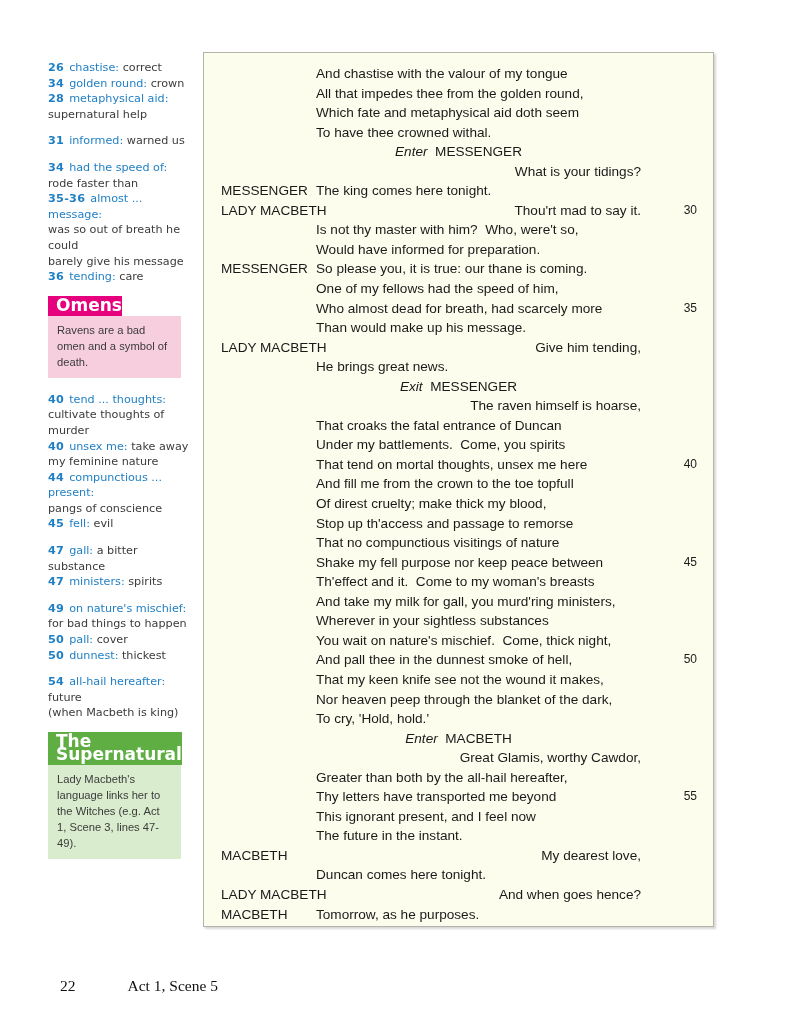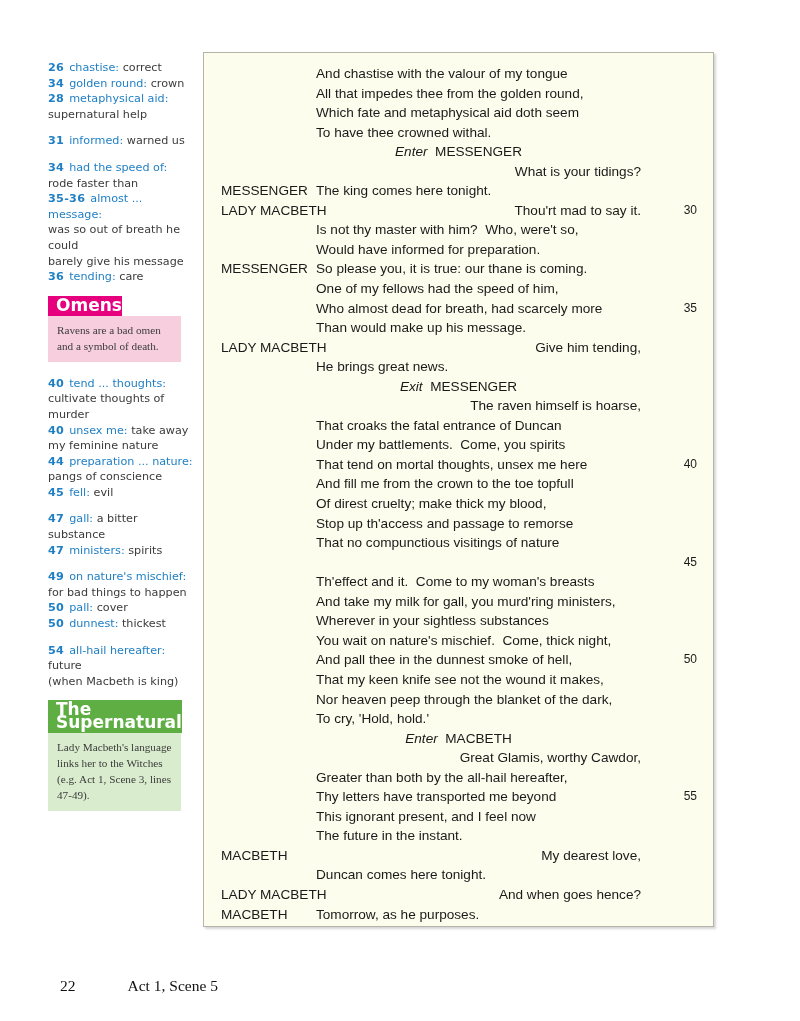--- a/index.html
+++ b/index.html
@@ -53,21 +53,21 @@
   .feature-title {
     display: inline-block;
     font-family: "DejaVu Sans", sans-serif;
     font-size: 17px;
     font-weight: bold;
     color: #ffffff;
     padding: 3px 0 4px 8px;
     line-height: 13px;
   }
   .feature-body {
-    font-family: Liberation Serif, serif;
+    font-family: Liberation Sans, sans-serif;
     font-size: 11.2px;
     line-height: 16px;
     color: #3b3b3b;
     padding: 6px 9px 8px 9px;
   }
   .box-omens .feature-title { background: #e6007e; }
   .box-omens .feature-body  { background: #f6cede; }
   .box-supernatural .feature-title { background: #5eae43; }
   .box-supernatural .feature-body  { background: #d9ecce; }
 
@@ -160,21 +160,21 @@
       <div class="gloss-line"><span class="gloss-def">was so out of breath he could</span></div>
       <div class="gloss-line"><span class="gloss-def">barely give his message</span></div>
       <div class="gloss-line"><span class="gloss-num">36</span><span class="gloss-head">tending:</span><span class="gloss-def"> care</span></div>
     </div>
     <div class="feature-box box-omens"><div class="feature-title">Omens</div><div class="feature-body">Ravens are a bad omen and a symbol of death.</div></div>
     <div class="gloss-group">
       <div class="gloss-line"><span class="gloss-num">40</span><span class="gloss-head">tend ... thoughts:</span></div>
       <div class="gloss-line"><span class="gloss-def">cultivate thoughts of murder</span></div>
       <div class="gloss-line"><span class="gloss-num">40</span><span class="gloss-head">unsex me:</span><span class="gloss-def"> take away</span></div>
       <div class="gloss-line"><span class="gloss-def">my feminine nature</span></div>
-      <div class="gloss-line"><span class="gloss-num">44</span><span class="gloss-head">preparation ... nature:</span></div>
+      <div class="gloss-line"><span class="gloss-num">44</span><span class="gloss-head">compunctious ... present:</span></div>
       <div class="gloss-line"><span class="gloss-def">pangs of conscience</span></div>
       <div class="gloss-line"><span class="gloss-num">45</span><span class="gloss-head">fell:</span><span class="gloss-def"> evil</span></div>
     </div>
     <div class="gloss-group">
       <div class="gloss-line"><span class="gloss-num">47</span><span class="gloss-head">gall:</span><span class="gloss-def"> a bitter substance</span></div>
       <div class="gloss-line"><span class="gloss-num">47</span><span class="gloss-head">ministers:</span><span class="gloss-def"> spirits</span></div>
     </div>
     <div class="gloss-group">
       <div class="gloss-line"><span class="gloss-num">49</span><span class="gloss-head">on nature's mischief:</span></div>
       <div class="gloss-line"><span class="gloss-def">for bad things to happen</span></div>
@@ -208,21 +208,21 @@
       <div class="pline"><div class="verse">He brings great news.</div></div>
       <div class="pline"><div class="stage"><i>Exit</i><span>  MESSENGER</span></div></div>
       <div class="pline"><div class="verse-right">The raven himself is hoarse,</div></div>
       <div class="pline"><div class="verse">That croaks the fatal entrance of Duncan</div></div>
       <div class="pline"><div class="verse">Under my battlements.  Come, you spirits</div></div>
       <div class="pline"><div class="verse">That tend on mortal thoughts, unsex me here</div><div class="lnum">40</div></div>
       <div class="pline"><div class="verse">And fill me from the crown to the toe topfull</div></div>
       <div class="pline"><div class="verse">Of direst cruelty; make thick my blood,</div></div>
       <div class="pline"><div class="verse">Stop up th'access and passage to remorse</div></div>
       <div class="pline"><div class="verse">That no compunctious visitings of nature</div></div>
-      <div class="pline"><div class="lnum">45</div></div>
+      <div class="pline"><div class="verse">Shake my fell purpose nor keep peace between</div><div class="lnum">45</div></div>
       <div class="pline"><div class="verse">Th'effect and it.  Come to my woman's breasts</div></div>
       <div class="pline"><div class="verse">And take my milk for gall, you murd'ring ministers,</div></div>
       <div class="pline"><div class="verse">Wherever in your sightless substances</div></div>
       <div class="pline"><div class="verse">You wait on nature's mischief.  Come, thick night,</div></div>
       <div class="pline"><div class="verse">And pall thee in the dunnest smoke of hell,</div><div class="lnum">50</div></div>
       <div class="pline"><div class="verse">That my keen knife see not the wound it makes,</div></div>
       <div class="pline"><div class="verse">Nor heaven peep through the blanket of the dark,</div></div>
       <div class="pline"><div class="verse">To cry, 'Hold, hold.'</div></div>
       <div class="pline"><div class="stage"><i>Enter</i><span>  MACBETH</span></div></div>
       <div class="pline"><div class="verse-right">Great Glamis, worthy Cawdor,</div></div>

